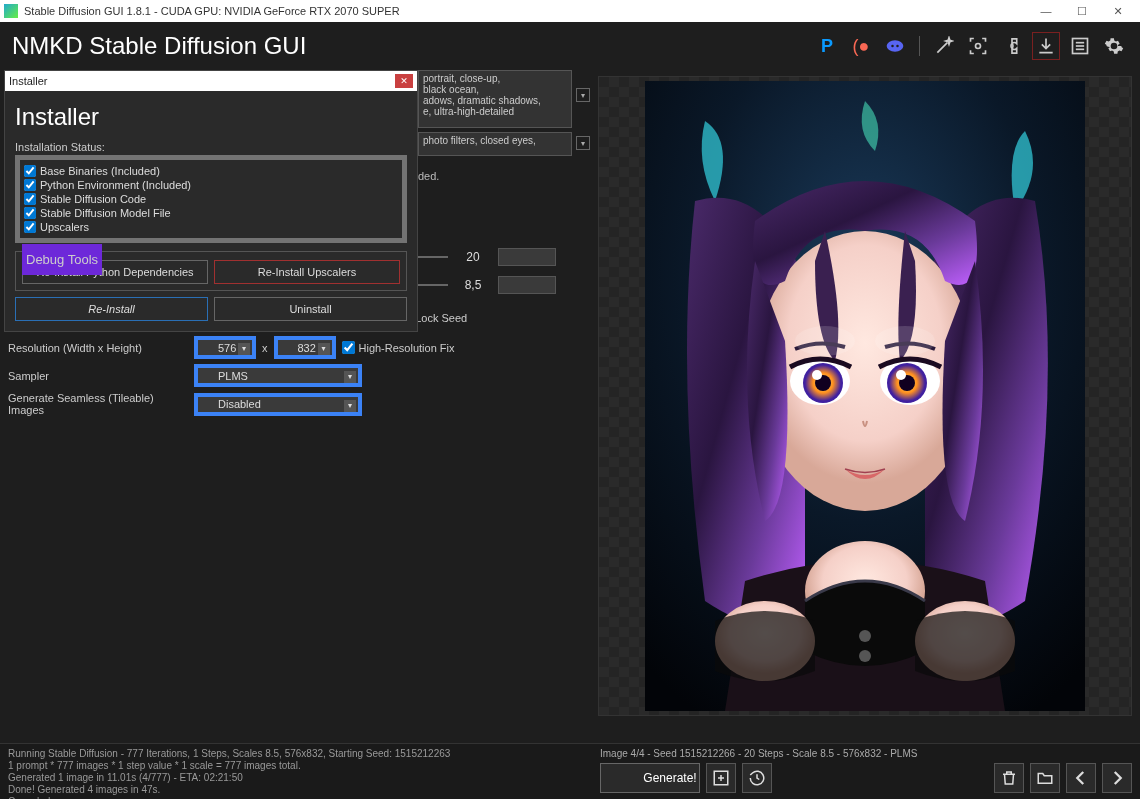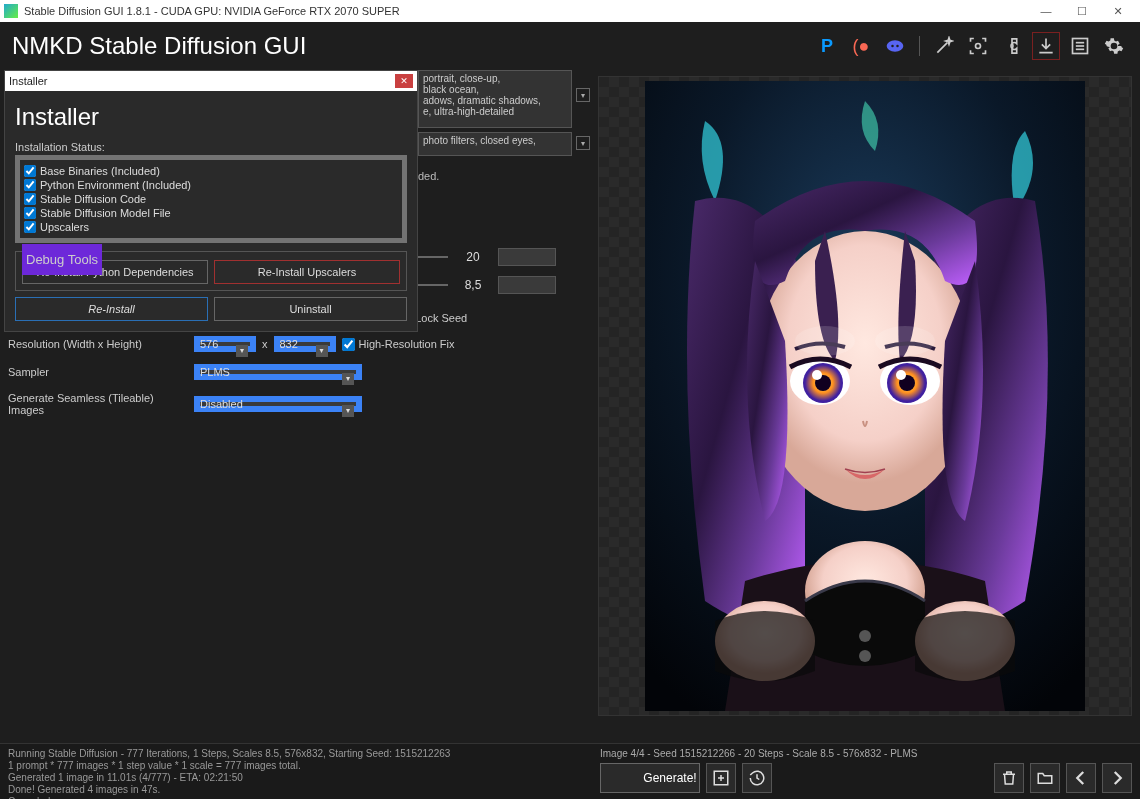--- a/index.html
+++ b/index.html
@@ -52,21 +52,21 @@
 
 .slider-row { position: absolute; left: 418px; display: flex; align-items: center; gap: 10px; font-size: 12px; }
 .slider-row .track { width: 30px; height: 2px; background: #666; }
 .slider-row .val { width: 30px; text-align: center; }
 .slider-row .box { width: 58px; height: 18px; background: #3a3a3a; border: 1px solid #555; }
 
 .form-row { position: absolute; display: flex; align-items: center; font-size: 11px; color: #ccc; gap: 6px; }
 .form-row .label { width: 180px; }
 .numinput { width: 58px; height: 20px; background: #3a3a3a; border: 1px solid #555; color: #ddd; font-size: 11px; padding: 0 4px; display: flex; align-items: center; }
 .smallbtn { height: 20px; background: #3a3a3a; border: 1px solid #555; color: #ddd; font-size: 11px; padding: 0 8px; cursor: pointer; }
-.sel { width: 62px; height: 16px; background: #3a3a3a; border: 6px solid #3b82f6; color: #ddd; font-size: 11px; padding: 0 0; display: flex; align-items: center; position: relative; }
+.sel { width: 62px; height: 23px; background: #3a3a3a; border: 4px solid #3b82f6; color: #ddd; font-size: 11px; padding: 0 20px; display: flex; align-items: center; position: relative; }
 .sel.wide { width: 168px; }
 .sel .caret { position: absolute; right: 2px; top: 3px; width: 12px; height: 12px; background: #555; font-size: 8px; text-align: center; line-height: 12px; }
 .chk { display: flex; align-items: center; gap: 4px; font-size: 11px; }
 .chk input { accent-color: #0078d4; }
 
 
 .preview { width: 100%; height: 640px; background: 
   repeating-conic-gradient(#2a2a2a 0% 25%, #242424 0% 50%) 0 0/20px 20px;
   border: 1px solid #333; position: relative; display: flex; align-items: center; justify-content: center; }
 .preview svg { width: 440px; height: 630px; }

